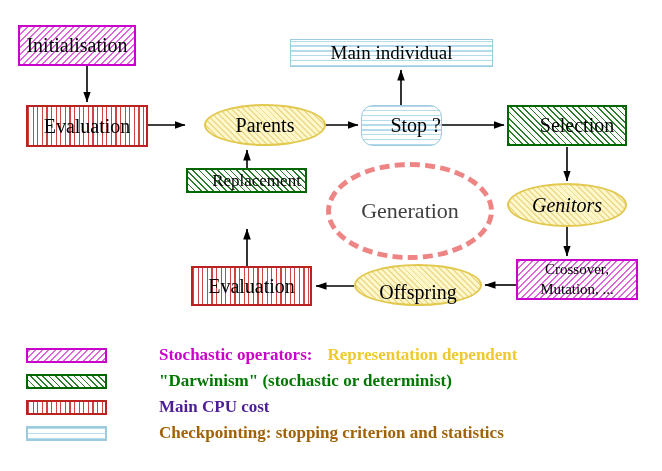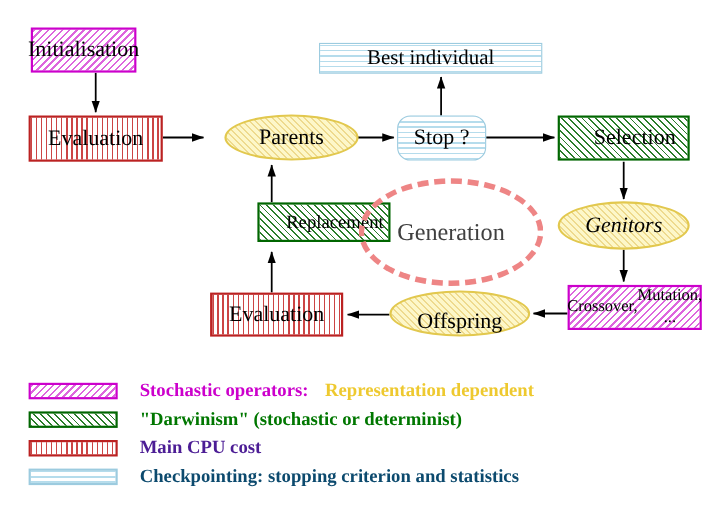--- a/index.html
+++ b/index.html
@@ -40,26 +40,26 @@
     position:absolute;left:326px;top:162px;width:168px;height:98px;box-sizing:border-box;
     border:5px dashed #ee8585;border-radius:50%;
     display:flex;align-items:center;justify-content:center;
     color:#404040;font-size:22px;
   }
   
   #arrows{position:absolute;left:0;top:0;width:662px;height:471px;pointer-events:none;}
   
   .legend-row{position:absolute;display:flex;align-items:center;}
   .swatch{width:81px;height:15px;box-sizing:border-box;flex:0 0 auto;}
-  .legend-text{margin-left:20px;font-size:17px;font-weight:bold;white-space:nowrap;}
+  .legend-text{margin-left:52px;font-size:17px;font-weight:bold;white-space:nowrap;}
   .lt-magenta{color:#cc00cc;}
   .lt-gold{color:#eec92f;margin-left:12px;}
   .lt-green{color:#007700;}
   .lt-red{color:#4c1d95;}
-  .lt-cyan{color:#0c4a6e;}
+  .lt-cyan{color:#a16207;}
 </style>
 </head>
 <body>
 
 <div id="canvas">
 
   <svg id="arrows" viewBox="0 0 662 471">
     <defs>
       <marker id="ah" markerWidth="12" markerHeight="9" refX="10.5" refY="4.5" orient="auto" markerUnits="userSpaceOnUse">
         <path d="M0,0.7 L11,4.5 L0,8.3 z" fill="#000"></path>
@@ -71,62 +71,62 @@
     <line x1="401" y1="105" x2="401" y2="70" stroke="#000" stroke-width="1.6" marker-end="url(#ah)"></line>
     <line x1="442" y1="125" x2="504" y2="125" stroke="#000" stroke-width="1.6" marker-end="url(#ah)"></line>
     <line x1="567" y1="147" x2="567" y2="181" stroke="#000" stroke-width="1.6" marker-end="url(#ah)"></line>
     <line x1="567" y1="227" x2="567" y2="256" stroke="#000" stroke-width="1.6" marker-end="url(#ah)"></line>
     <line x1="516" y1="285" x2="485" y2="285" stroke="#000" stroke-width="1.6" marker-end="url(#ah)"></line>
     <line x1="354" y1="286" x2="316" y2="286" stroke="#000" stroke-width="1.6" marker-end="url(#ah)"></line>
     <line x1="247" y1="266" x2="247" y2="229" stroke="#000" stroke-width="1.6" marker-end="url(#ah)"></line>
     <line x1="247" y1="184" x2="247" y2="150" stroke="#000" stroke-width="1.6" marker-end="url(#ah)"></line>
   </svg>
 
-  <div class="node hatch-magenta" style="left:28px;top:25px;width:96px;height:41px;">
+  <div class="node hatch-magenta" style="left:18px;top:25px;width:118px;height:41px;">
     <span class="node-label">Initialisation</span>
   </div>
 
   <div class="node hatch-red" style="left:26px;top:105px;width:122px;height:42px;">
     <span class="node-label">Evaluation</span>
   </div>
 
   <div class="node ellipse-yellow" style="left:204px;top:104px;width:122px;height:42px;text-align:right;">
     <span class="node-label">Parents</span>
   </div>
 
   <div class="node hatch-cyan" style="left:290px;top:39px;width:203px;height:28px;border-width:1.5px;">
-    <span class="node-label" style="font-size:19px;">Best individual</span>
+    <span class="node-label" style="font-size:19px;">Main individual</span>
   </div>
 
-  <div class="node hatch-cyan rounded" style="left:361px;top:105px;width:81px;height:41px;border-width:1.5px;">
+  <div class="node hatch-cyan rounded" style="left:361px;top:105px;width:81px;height:41px;border-width:1.5px;justify-content:flex-end;">
     <span class="node-label">Stop ?</span>
   </div>
 
   <div class="node hatch-green" style="left:507px;top:105px;width:120px;height:41px;">
     <span class="node-label">Selection</span>
   </div>
 
   <div class="node ellipse-yellow" style="left:507px;top:183px;width:120px;height:44px;font-style:italic;">
     <span class="node-label">Genitors</span>
   </div>
 
-  <div class="node hatch-magenta" style="left:516px;top:259px;width:122px;height:41px;flex-direction:row;align-items:center;">
+  <div class="node hatch-magenta" style="left:516px;top:259px;width:122px;height:41px;flex-direction:column;align-items:center;">
     <span class="node-label-sm">Crossover,</span>
     <span class="node-label-sm">Mutation, ...</span>
   </div>
 
   <div class="node ellipse-yellow" style="left:354px;top:264px;width:128px;height:42px;align-items:flex-end;">
     <span class="node-label">Offspring</span>
   </div>
 
   <div class="node hatch-red" style="left:191px;top:266px;width:121px;height:40px;">
     <span class="node-label">Evaluation</span>
   </div>
 
-  <div class="node hatch-green" style="left:186px;top:184px;width:121px;height:36px;margin-left:48px;">
+  <div class="node hatch-green" style="left:186px;top:168px;width:121px;height:25px;">
     <span class="node-label" style="font-size:17px;">Replacement</span>
   </div>
 
   <div id="generation">
     <span>Generation</span>
   </div>
 
   <div class="legend-row" style="left:26px;top:345px;">
     <div class="swatch hatch-magenta"></div>
     <span class="legend-text lt-magenta">Stochastic operators:</span>

